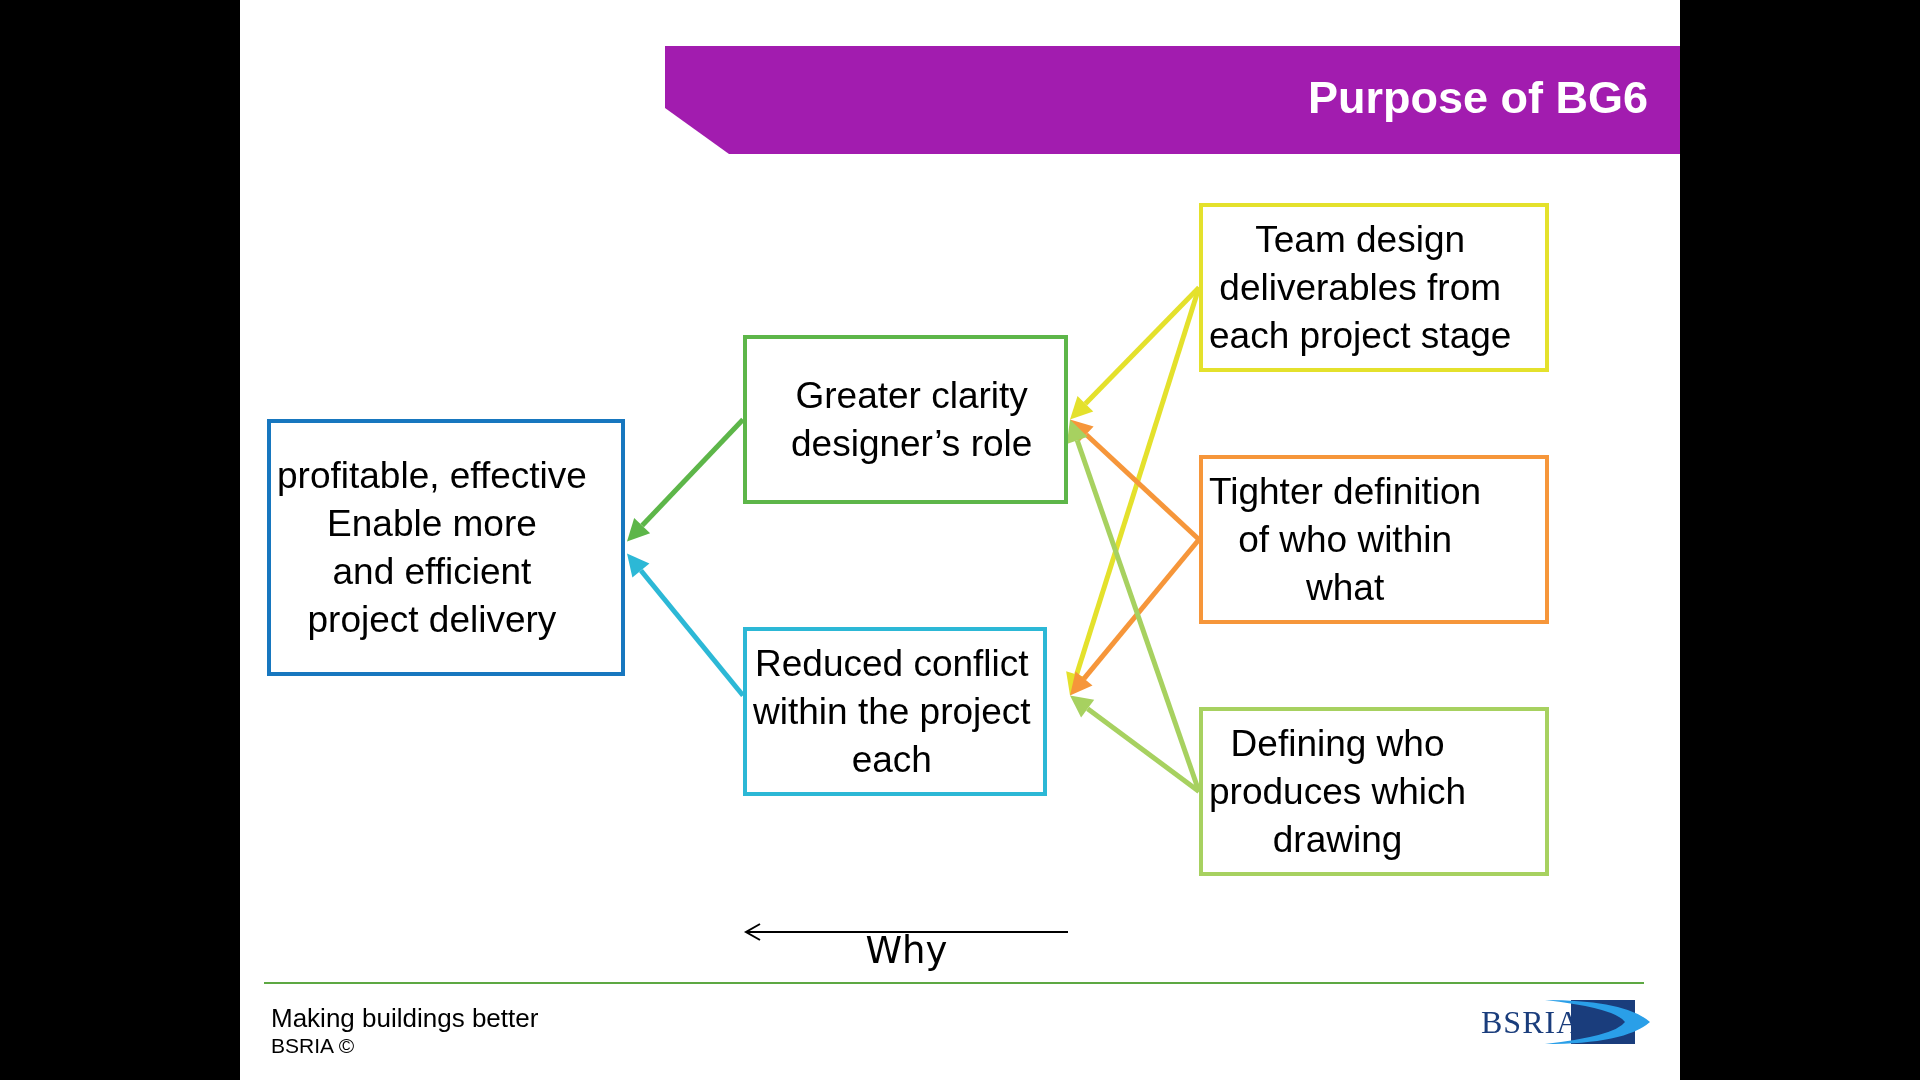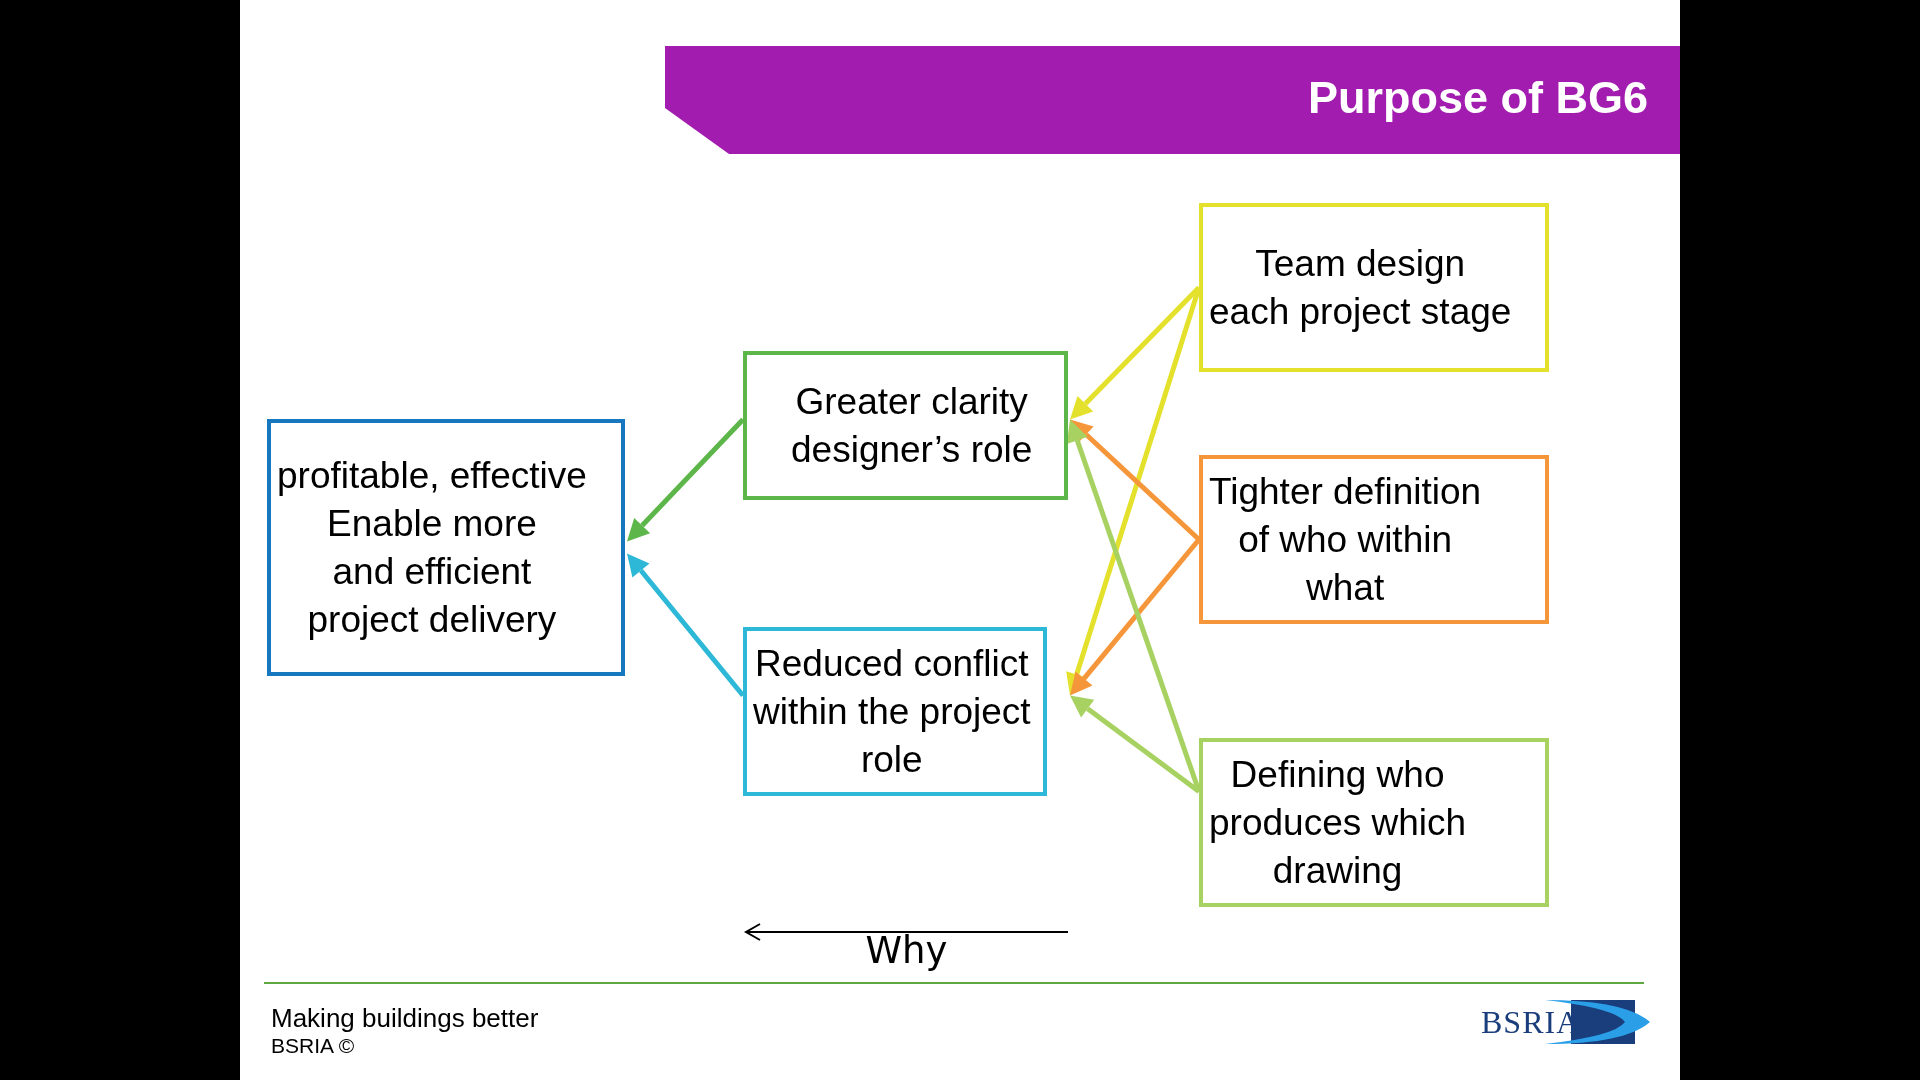--- a/index.html
+++ b/index.html
@@ -81,51 +81,52 @@
 
 <div class="box" id="goal" style="left: 267px; top: 419px; width: 358px; height: 257px; border-color: rgb(23, 119, 191);">
   <div>
     <span>profitable, effective</span>
     <span>Enable more</span>
     <span>and efficient</span>
     <span>project delivery</span>
   </div>
 </div>
 
-<div class="box" id="benefit-0" style="left: 743px; top: 351px; width: 325px; height: 149px; border-color: rgb(93, 182, 73); padding-left: 44px;">
+<div class="box" id="benefit-0" style="left: 743px; top: 335px; width: 325px; height: 169px; border-color: rgb(93, 182, 73); padding-left: 44px;">
   <div>
     <span>Greater clarity</span>
     <span>designer’s role</span>
   </div>
 </div>
 
 <div class="box" id="benefit-1" style="left: 743px; top: 627px; width: 304px; height: 169px; border-color: rgb(44, 184, 214);">
   <div>
     <span>Reduced conflict</span>
     <span>within the project</span>
-    <span>role</span>
+    <span>each</span>
   </div>
 </div>
 
 <div class="box" id="driver-0" style="left: 1199px; top: 203px; width: 350px; height: 169px; border-color: rgb(228, 225, 44);">
   <div>
     <span>Team design</span>
+    <span>deliverables from</span>
     <span>each project stage</span>
   </div>
 </div>
 
 <div class="box" id="driver-1" style="left: 1199px; top: 455px; width: 350px; height: 169px; border-color: rgb(246, 150, 58);">
   <div>
     <span>Tighter definition</span>
     <span>of who within</span>
     <span>what</span>
   </div>
 </div>
 
-<div class="box" id="driver-2" style="left: 1199px; top: 707px; width: 350px; height: 169px; border-color: rgb(167, 209, 96); margin-top: 31px;">
+<div class="box" id="driver-2" style="left: 1199px; top: 707px; width: 350px; height: 169px; border-color: rgb(167, 209, 96);">
   <div>
     <span>Defining who</span>
     <span>produces which</span>
     <span>drawing</span>
   </div>
 </div>
 
 <div class="why-label">Why</div>
 
 <div class="footer-line"></div>

